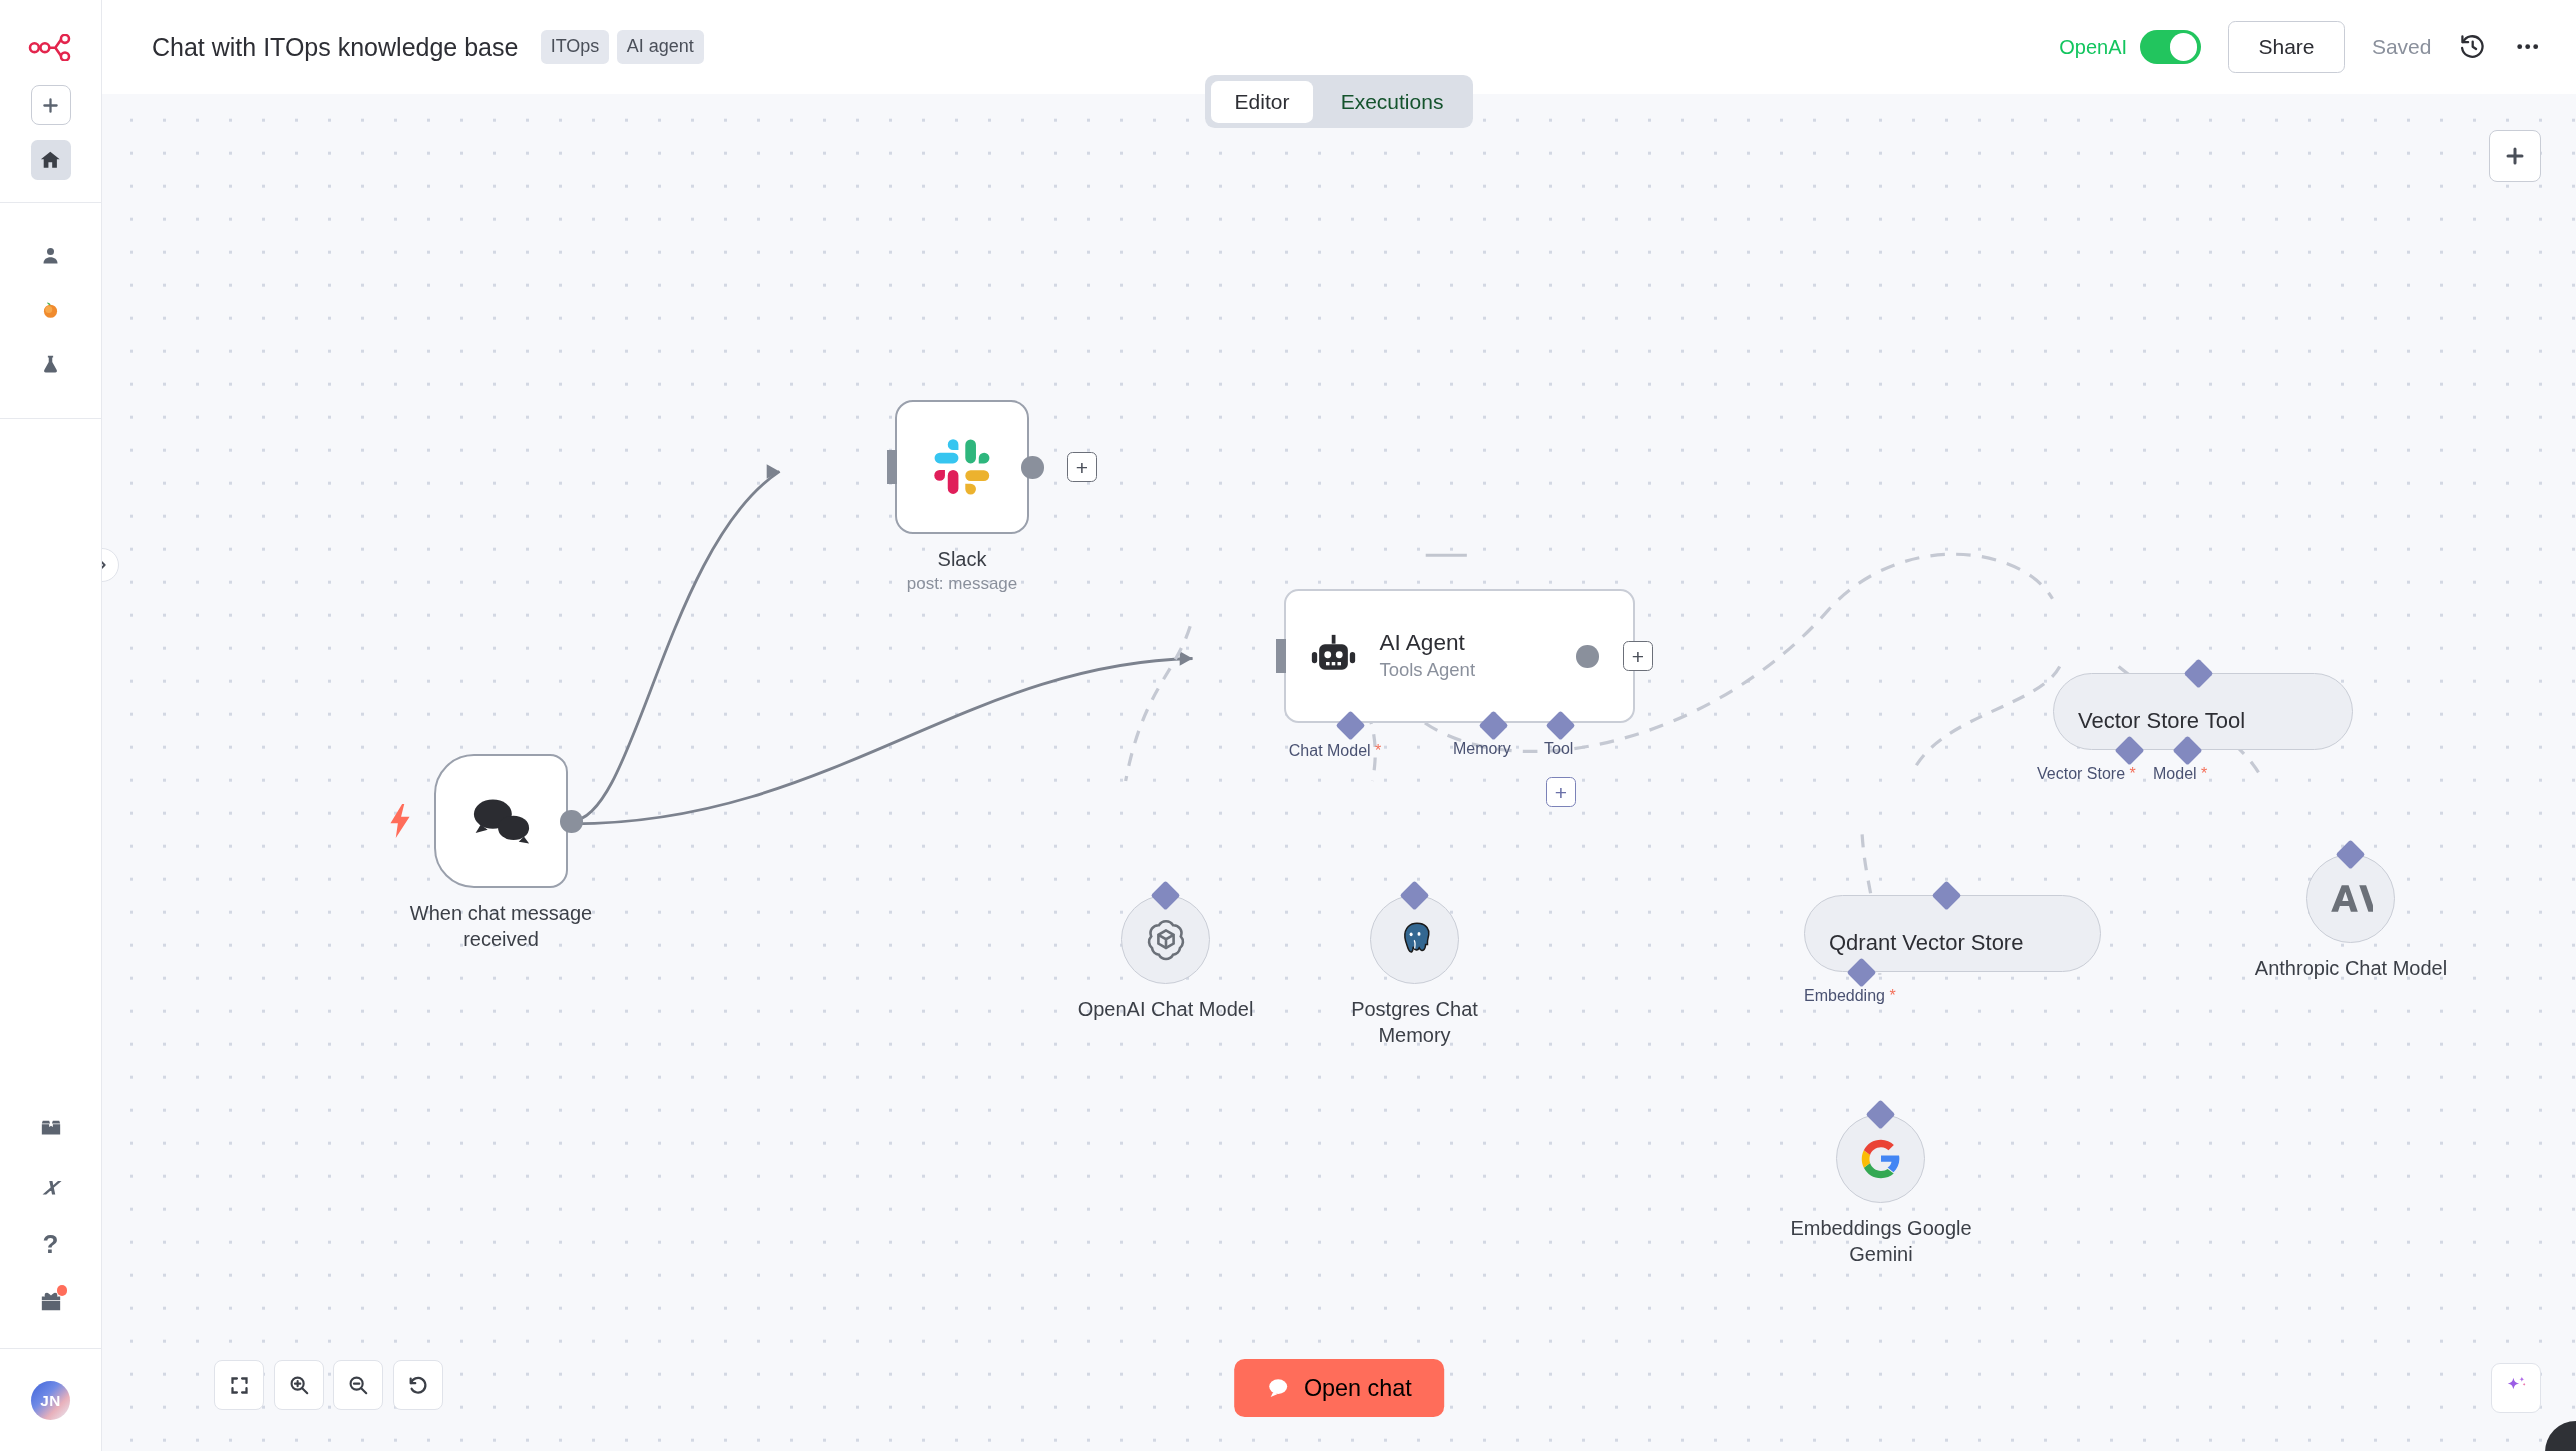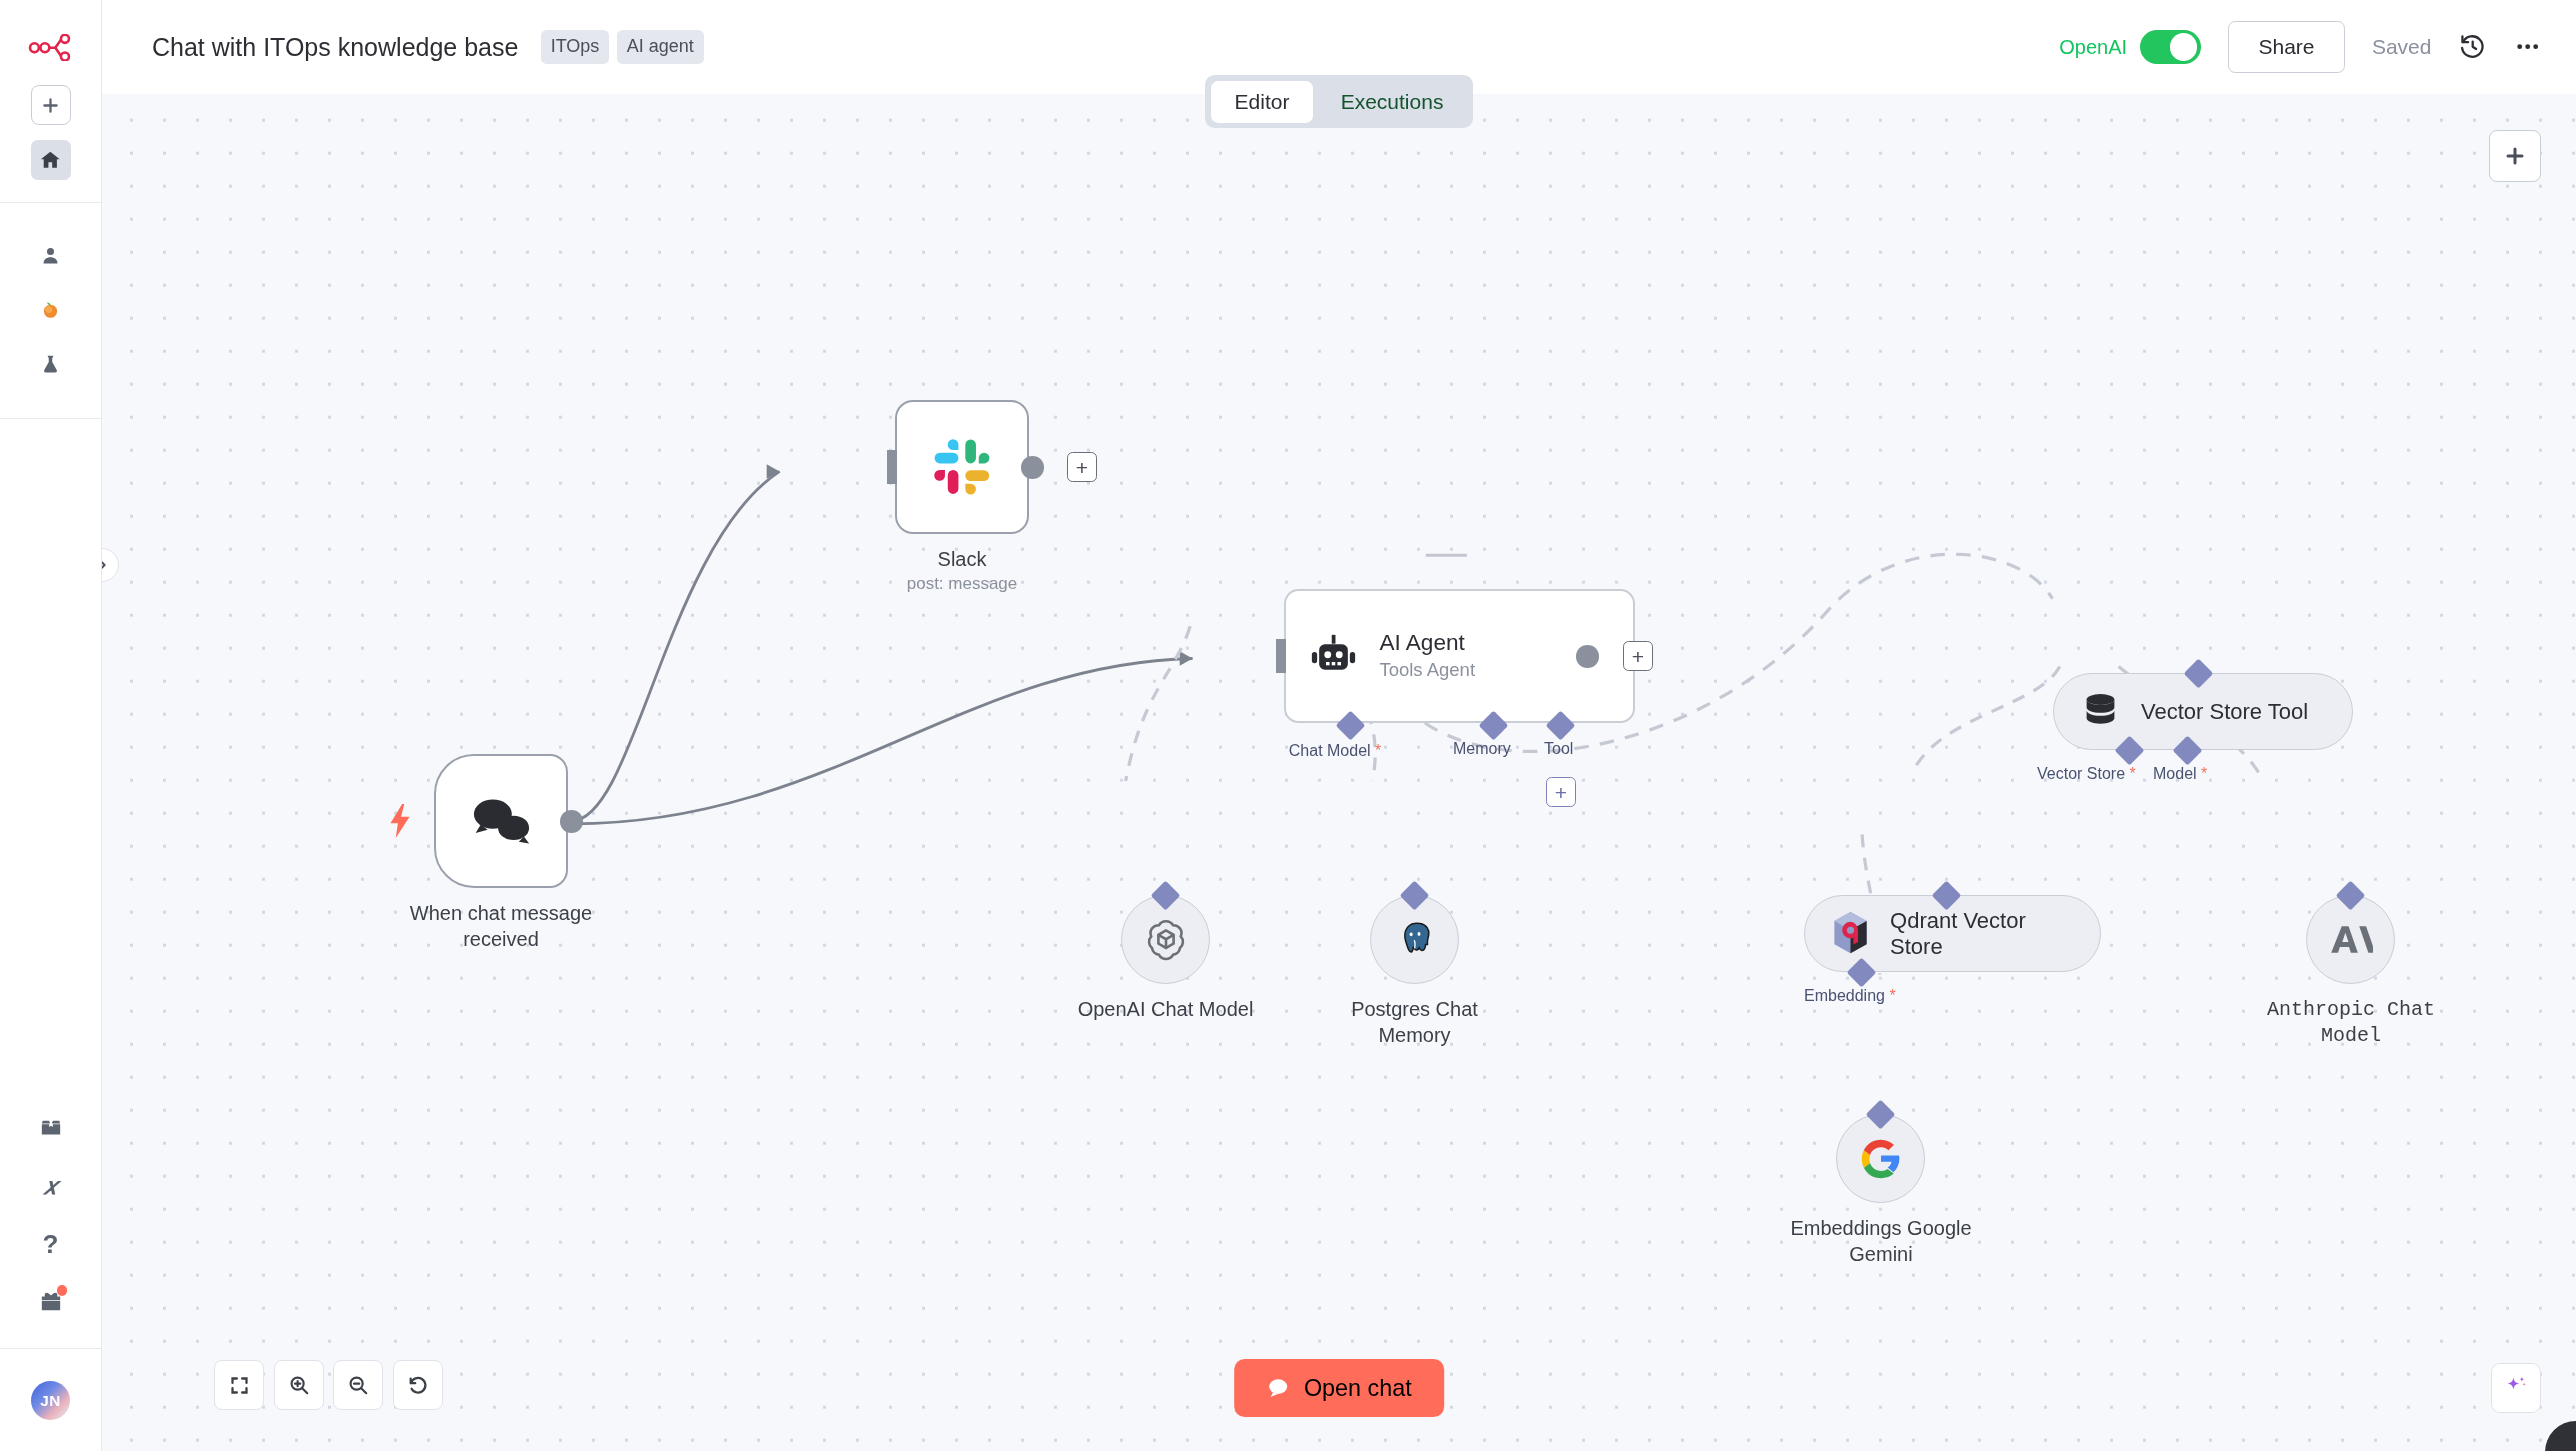--- a/index.html
+++ b/index.html
@@ -131,22 +131,22 @@
   .agent-title { font-size: 22.6px; color: #2d2e34; line-height: 1.1; }
   .agent-sub { font-size: 18.5px; color: #8a909c; margin-top: 4px; }
 
   .round-node {
     width: 89px; height: 89px; border-radius: 50%;
     background: #eceef3; border: 1.6px solid #c9cdd6;
     display: flex; align-items: center; justify-content: center; cursor: pointer;
   }
   .pill-node {
     height: 77px; border-radius: 39px; background: #eceef3;
-    border: 1.6px solid #c9cdd6; display: flex; align-items: center;
-    padding: 16px 24px; gap: 18px; cursor: pointer;
+    border: 1.6px solid #c9cdd6; display: flex; 
+    padding: 16px 24px; gap: 18px; cursor: pointer; flex-direction: column;
   }
   .pill-title { font-size: 22px; color: #2d2e34; line-height: 1.18; }
 
   .port-dot {
     position: absolute; width: 22.6px; height: 22.6px; border-radius: 50%;
     background: #8a909c; cursor: pointer;
   }
   .port-in {
     position: absolute; width: 9.7px; height: 34px; background: #8a909c; cursor: pointer;
   }
@@ -486,21 +486,21 @@
             <path d="M12 9.2a2 2 0 1 0 0 4 2 2 0 0 0 0-4z" fill="#8e9ac7"></path>
           </svg>
           <div class="pill-title">Qdrant Vector Store</div>
         </div>
         <div class="diamond" style="left:47px; top:67px;"></div>
         <div class="conn-label" style="left:0px; top:92px;">
           <span>Embedding</span><span class="req-star"> *</span>
         </div>
       </div>
 
-      <div class="node" style="left:2204px; top:801px;font-family:Liberation Mono, monospace;">
+      <div class="node" style="left:2204px; top:760px;">
         <div class="diamond" style="left:34px; top:-10.5px; z-index:6;"></div>
         <div class="round-node">
           <svg width="44" height="37" viewBox="0 0 40 32" fill="#6b7078">
             <path d="M11.6 4h6.2l8.4 24h-6.3l-1.7-5.1h-8.3L8.2 28H2L11.6 4zm.5 14.2h5.6l-2.8-8.4-2.8 8.4z"></path>
             <path d="M27.5 4h6.2L42 28h-6.2L27.5 4z"></path>
           </svg>
         </div>
         <div class="node-label" style="width:194px; margin-left:-52px;">Anthropic Chat Model</div>
       </div>
 

